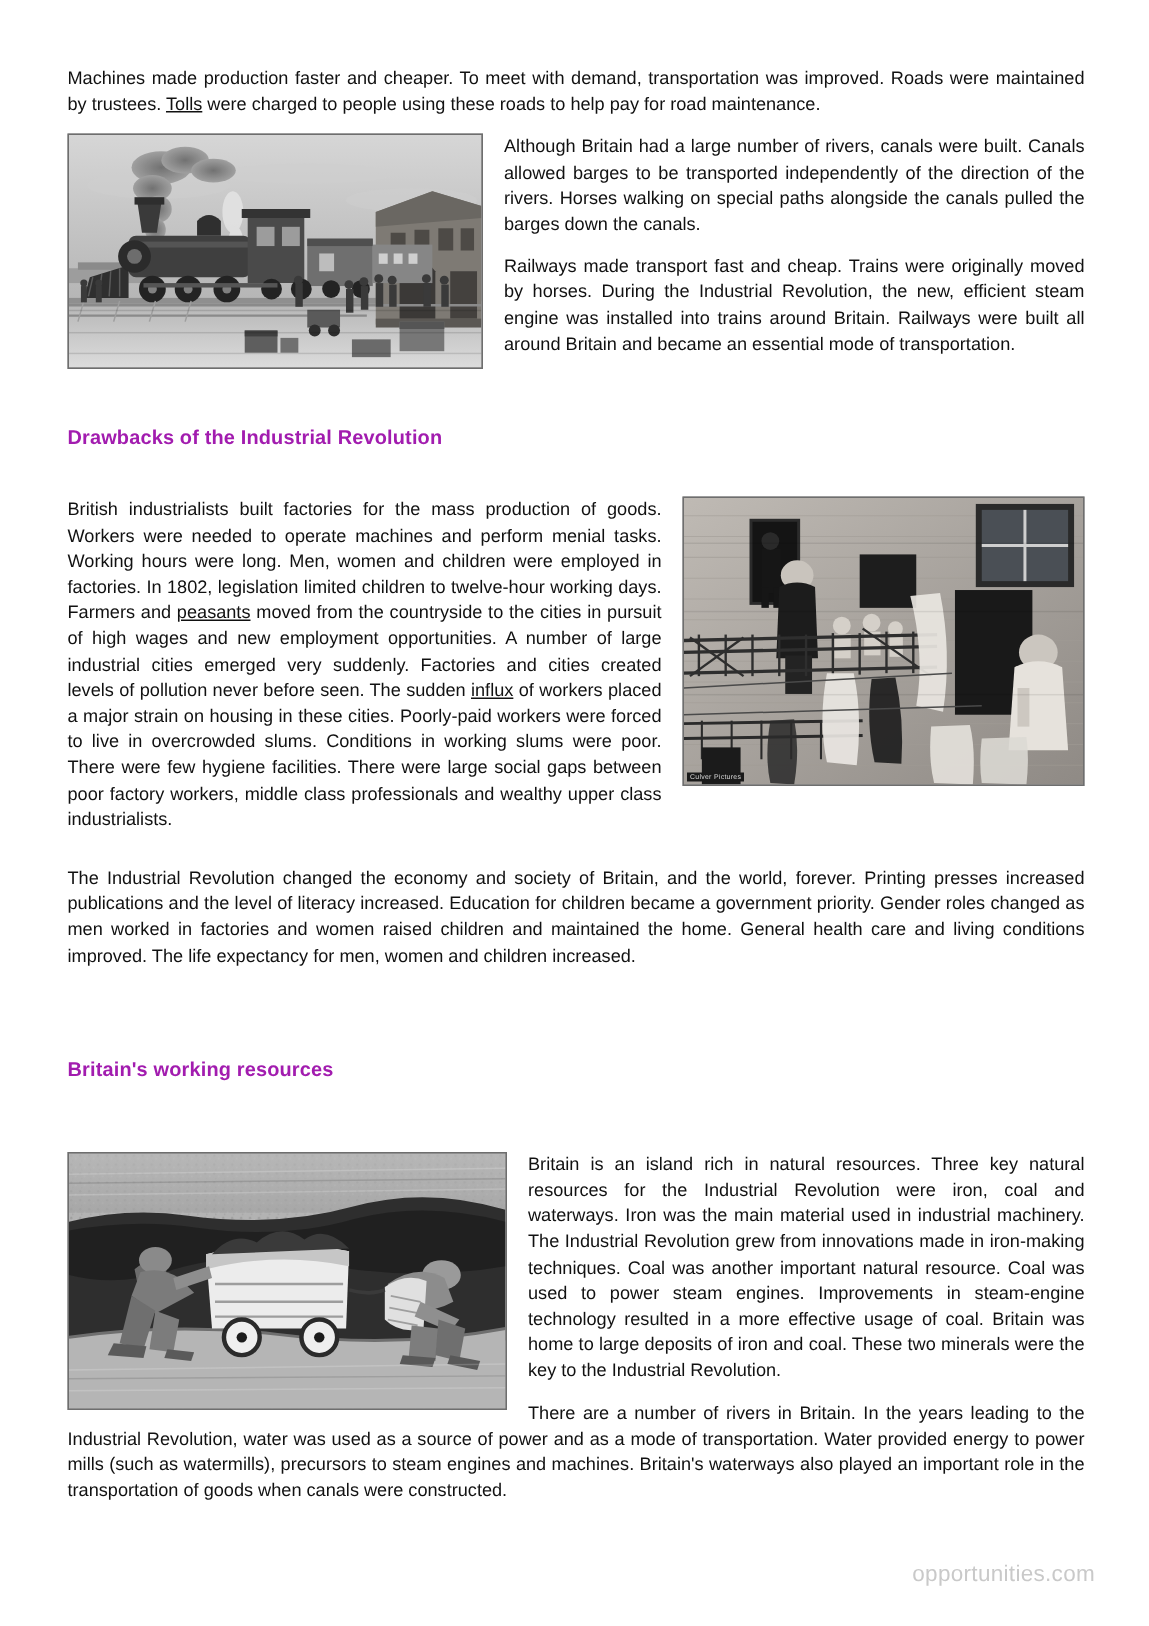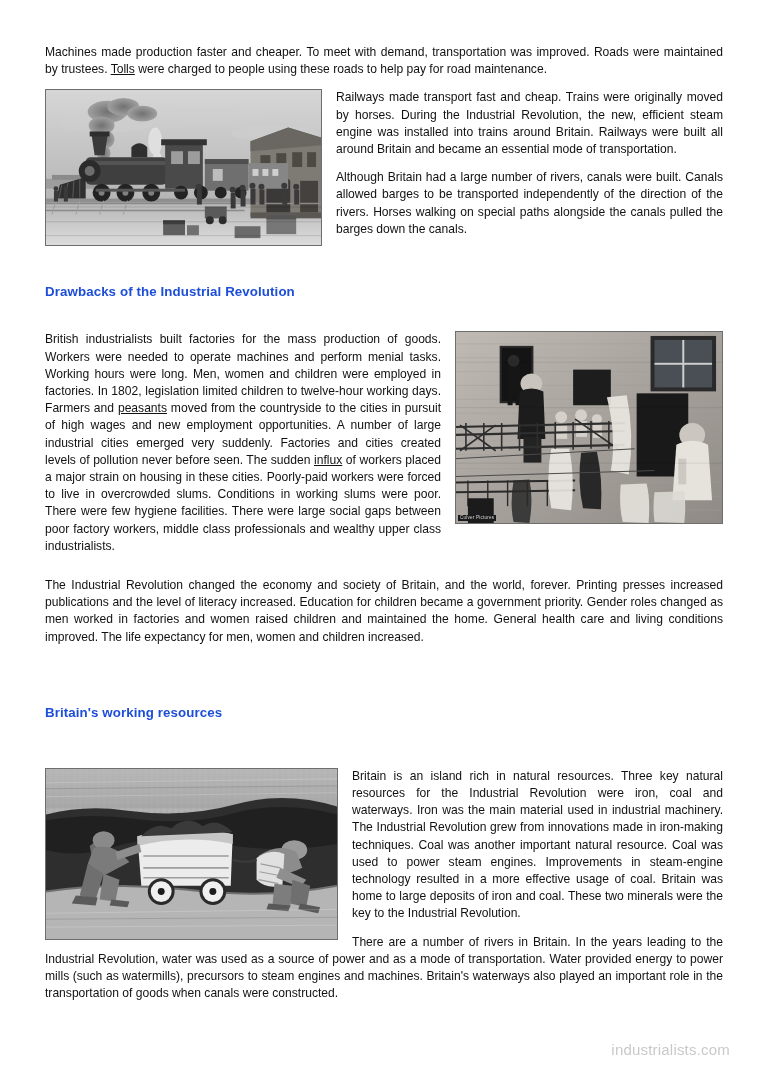--- a/index.html
+++ b/index.html
@@ -35,21 +35,21 @@
     color: #111111;
   }
   p.body-text:last-child { margin-bottom: 0; }
   .u { text-decoration: underline; }
 
   h2.section-heading {
     font-size: 13.3px;
     font-weight: bold;
     margin: 0;
     padding: 0;
-    color: #1d4ed8;
+    color: #a21caf;
     letter-spacing: 0.1px;
   }
 
   
   .figure {
     border: 1px solid #6e6e6e;
     box-sizing: border-box;
     overflow: hidden;
     position: relative;
     background: #9a9a9a;
@@ -263,22 +263,22 @@
           </g>
 
           <g opacity="0.12" fill="#000000">
             <rect x="0" y="118" width="277" height="1"></rect>
             <rect x="0" y="133" width="277" height="1"></rect>
             <rect x="0" y="147" width="277" height="1"></rect>
           </g>
         </svg>
       </div>
 
+      <p class="body-text">Although Britain had a large number of rivers, canals were built. Canals allowed barges to be transported independently of the direction of the rivers. Horses walking on special paths alongside the canals pulled the barges down the canals.</p>
       <p class="body-text">Railways made transport fast and cheap. Trains were originally moved by horses. During the Industrial Revolution, the new, efficient steam engine was installed into trains around Britain. Railways were built all around Britain and became an essential mode of transportation.</p>
-      <p class="body-text">Although Britain had a large number of rivers, canals were built. Canals allowed barges to be transported independently of the direction of the rivers. Horses walking on special paths alongside the canals pulled the barges down the canals.</p>
     </div>
 
     <div class="block-gap-d"></div>
 
     <h2 class="section-heading">Drawbacks of the Industrial Revolution</h2>
 
     <div class="block-gap-d"></div>
 
     <div class="clearfix">
       <div class="figure fig-right" style="width:268px;height:193px;">
@@ -505,14 +505,14 @@
           </g>
         </svg>
       </div>
 
       <p class="body-text">Britain is an island rich in natural resources. Three key natural resources for the Industrial Revolution were iron, coal and waterways. Iron was the main material used in industrial machinery. The Industrial Revolution grew from innovations made in iron-making techniques. Coal was another important natural resource. Coal was used to power steam engines. Improvements in steam-engine technology resulted in a more effective usage of coal. Britain was home to large deposits of iron and coal. These two minerals were the key to the Industrial Revolution.</p>
       <p class="body-text">There are a number of rivers in Britain. In the years leading to the Industrial Revolution, water was used as a source of power and as a mode of transportation. Water provided energy to power mills (such as watermills), precursors to steam engines and machines. Britain's waterways also played an important role in the transportation of goods when canals were constructed.</p>
     </div>
 
   </div>
 
-  <div class="footer-watermark">industrialists.com</div>
+  <div class="footer-watermark">opportunities.com</div>
 </div>
 
 </body></html>

